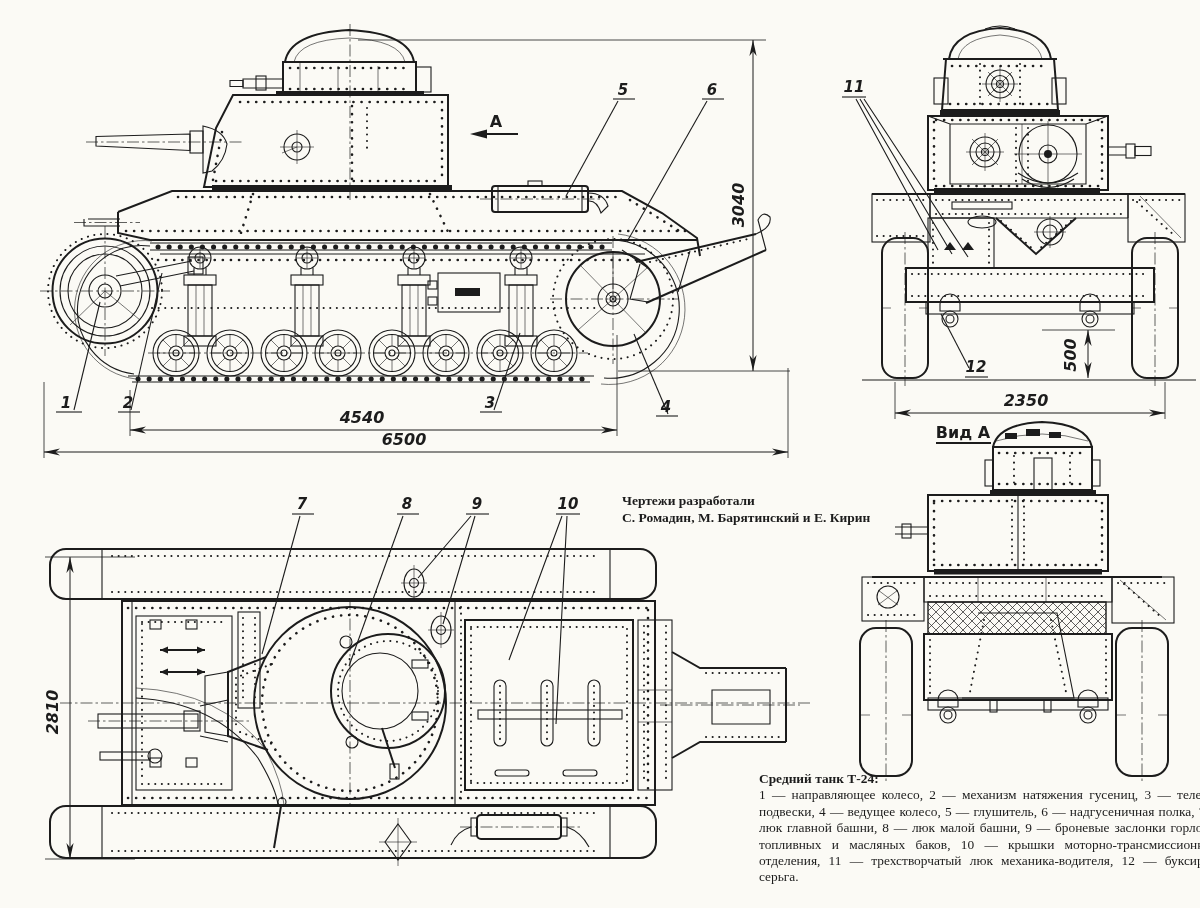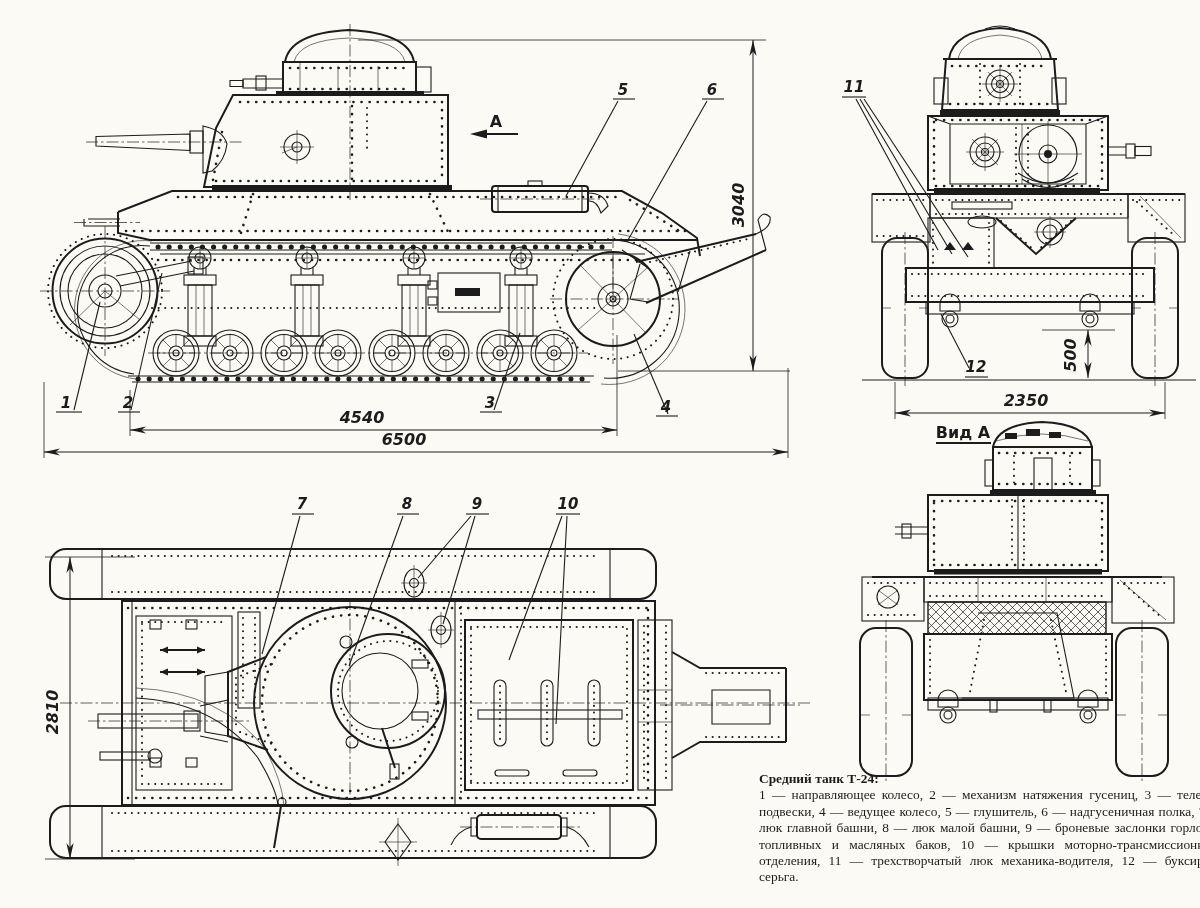--- a/index.html
+++ b/index.html
@@ -535,18 +535,22 @@
       <path class="ldr" d="M471,516 L418,578 M475,516 L443,624"></path>
     </g>
     <g>
       <text class="co" x="568" y="509" text-anchor="middle">10</text>
       <path class="o" d="M556,514 H580"></path>
       <path class="ldr" d="M562,516 L509,660 M567,516 L556,724"></path>
     </g>
   </g>
 </svg>
 
+<div class="credits">
+  <div>Чертежи разработали</div>
+  <div>С. Ромадин, М. Барятинский и Е. Кирин</div>
+</div>
 
 <div class="caption">
   <div class="cap-title">Средний танк Т-24:</div>
   <div class="cap-body">1 — направляющее колесо, 2 — механизм натяжения гусениц, 3 — тележка подвески, 4 — ведущее колесо, 5 — глушитель, 6 — надгусеничная полка, 7 — люк главной башни, 8 — люк малой башни, 9 — броневые заслонки горловин топливных и масляных баков, 10 — крышки моторно-трансмиссионного отделения, 11 — трехстворчатый люк механика-водителя, 12 — буксирная серьга.</div>
 </div>
 </div>
 
 </body></html>

